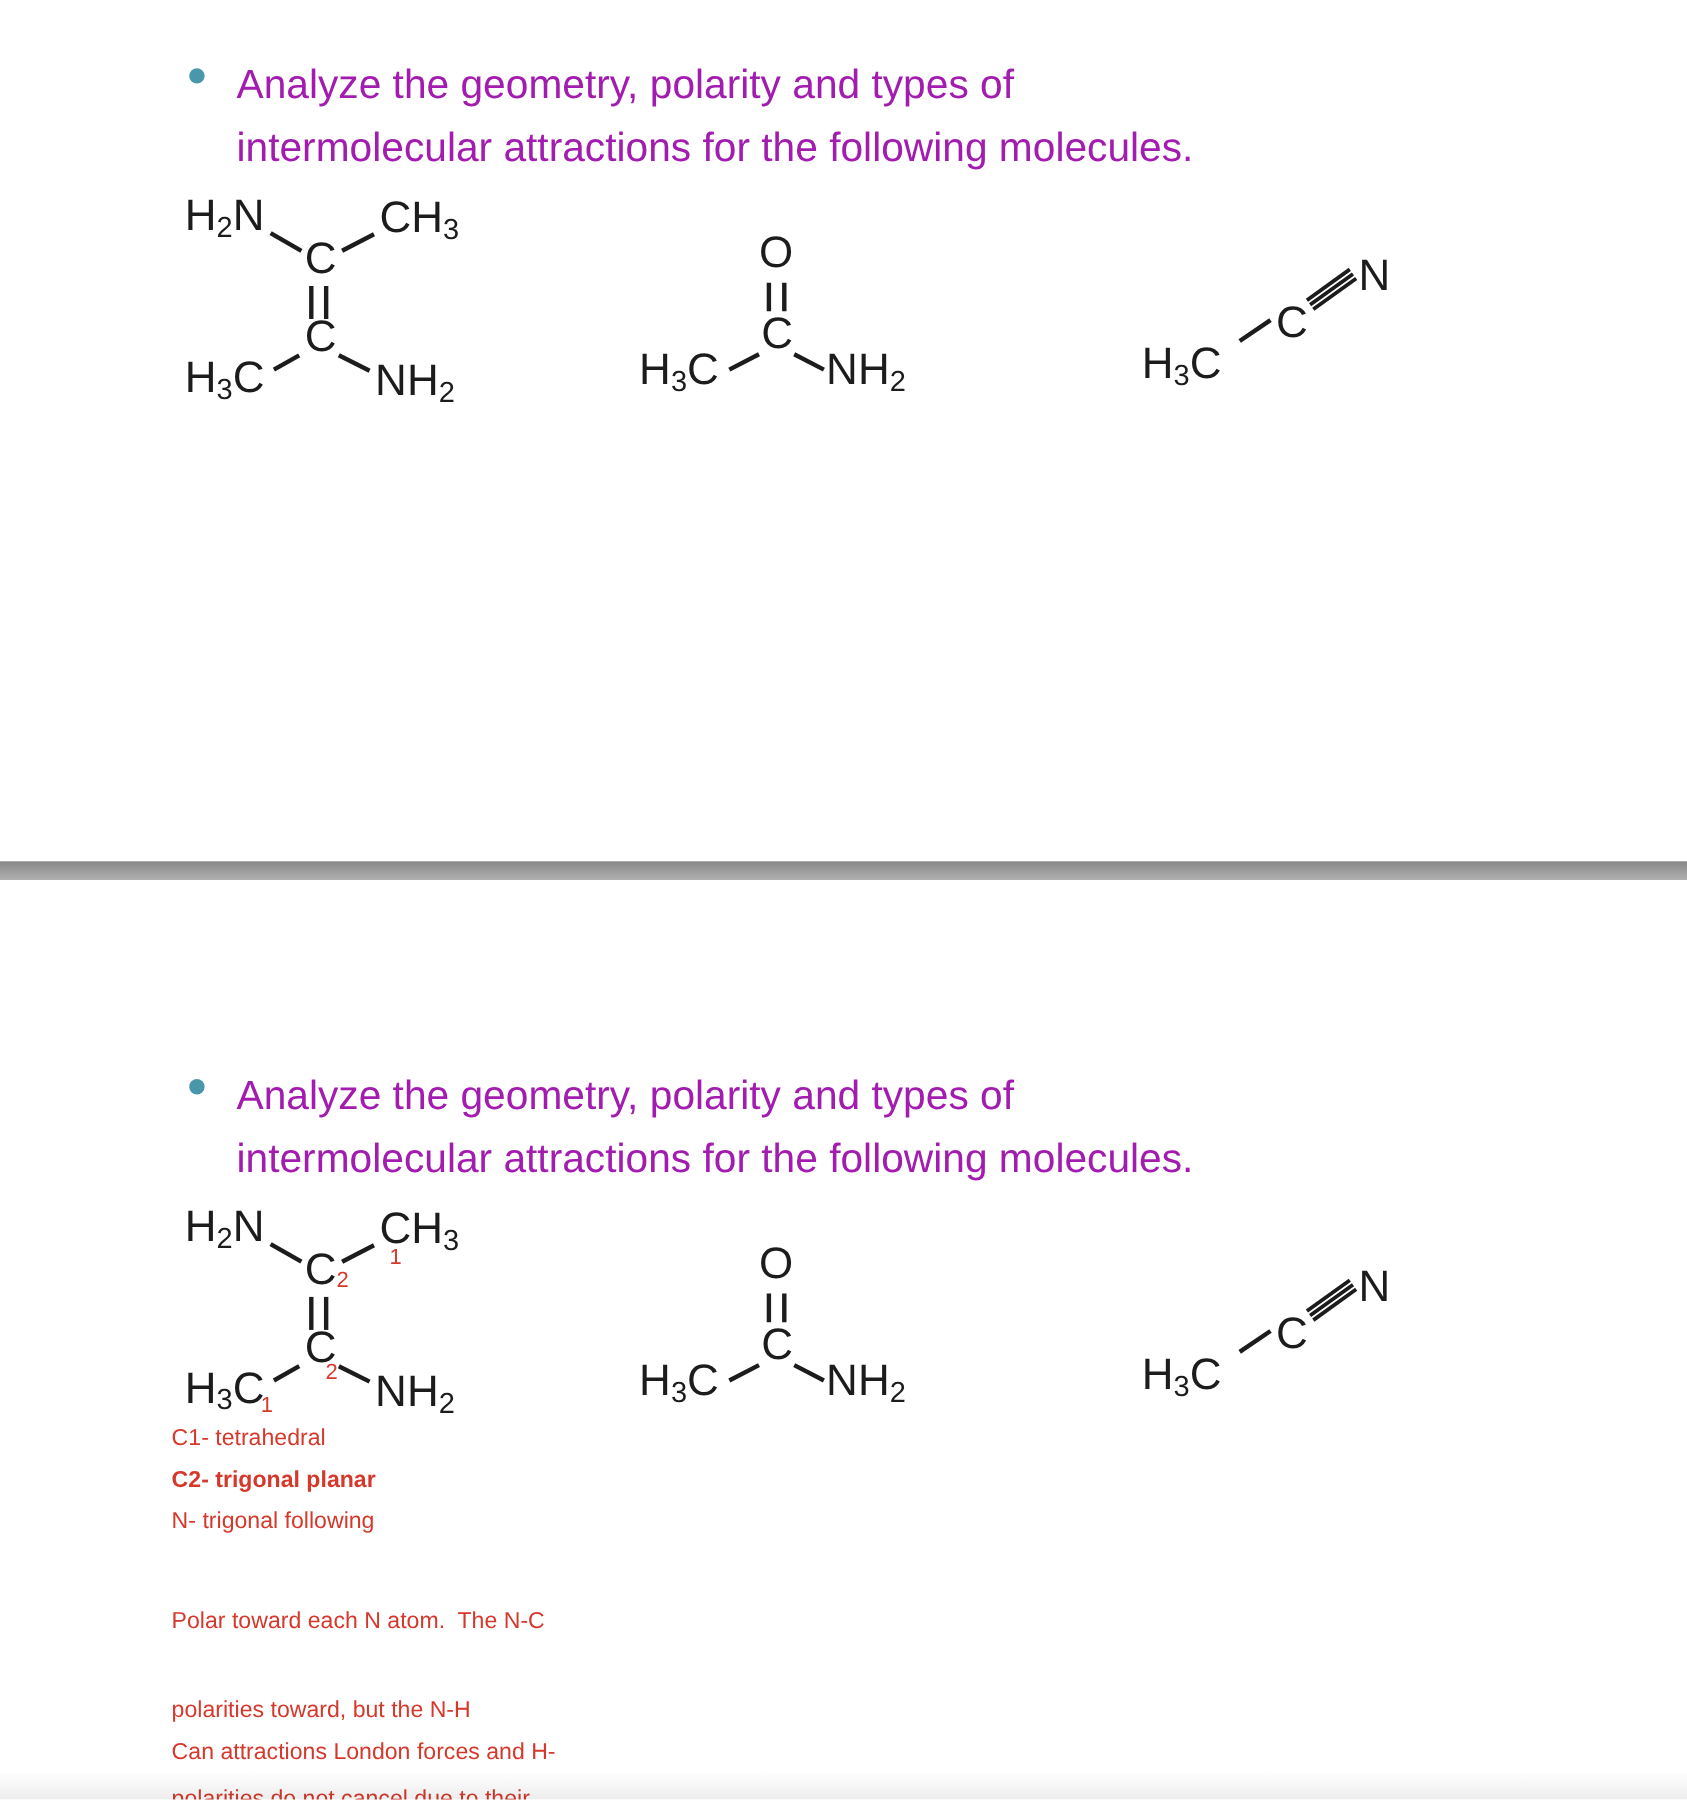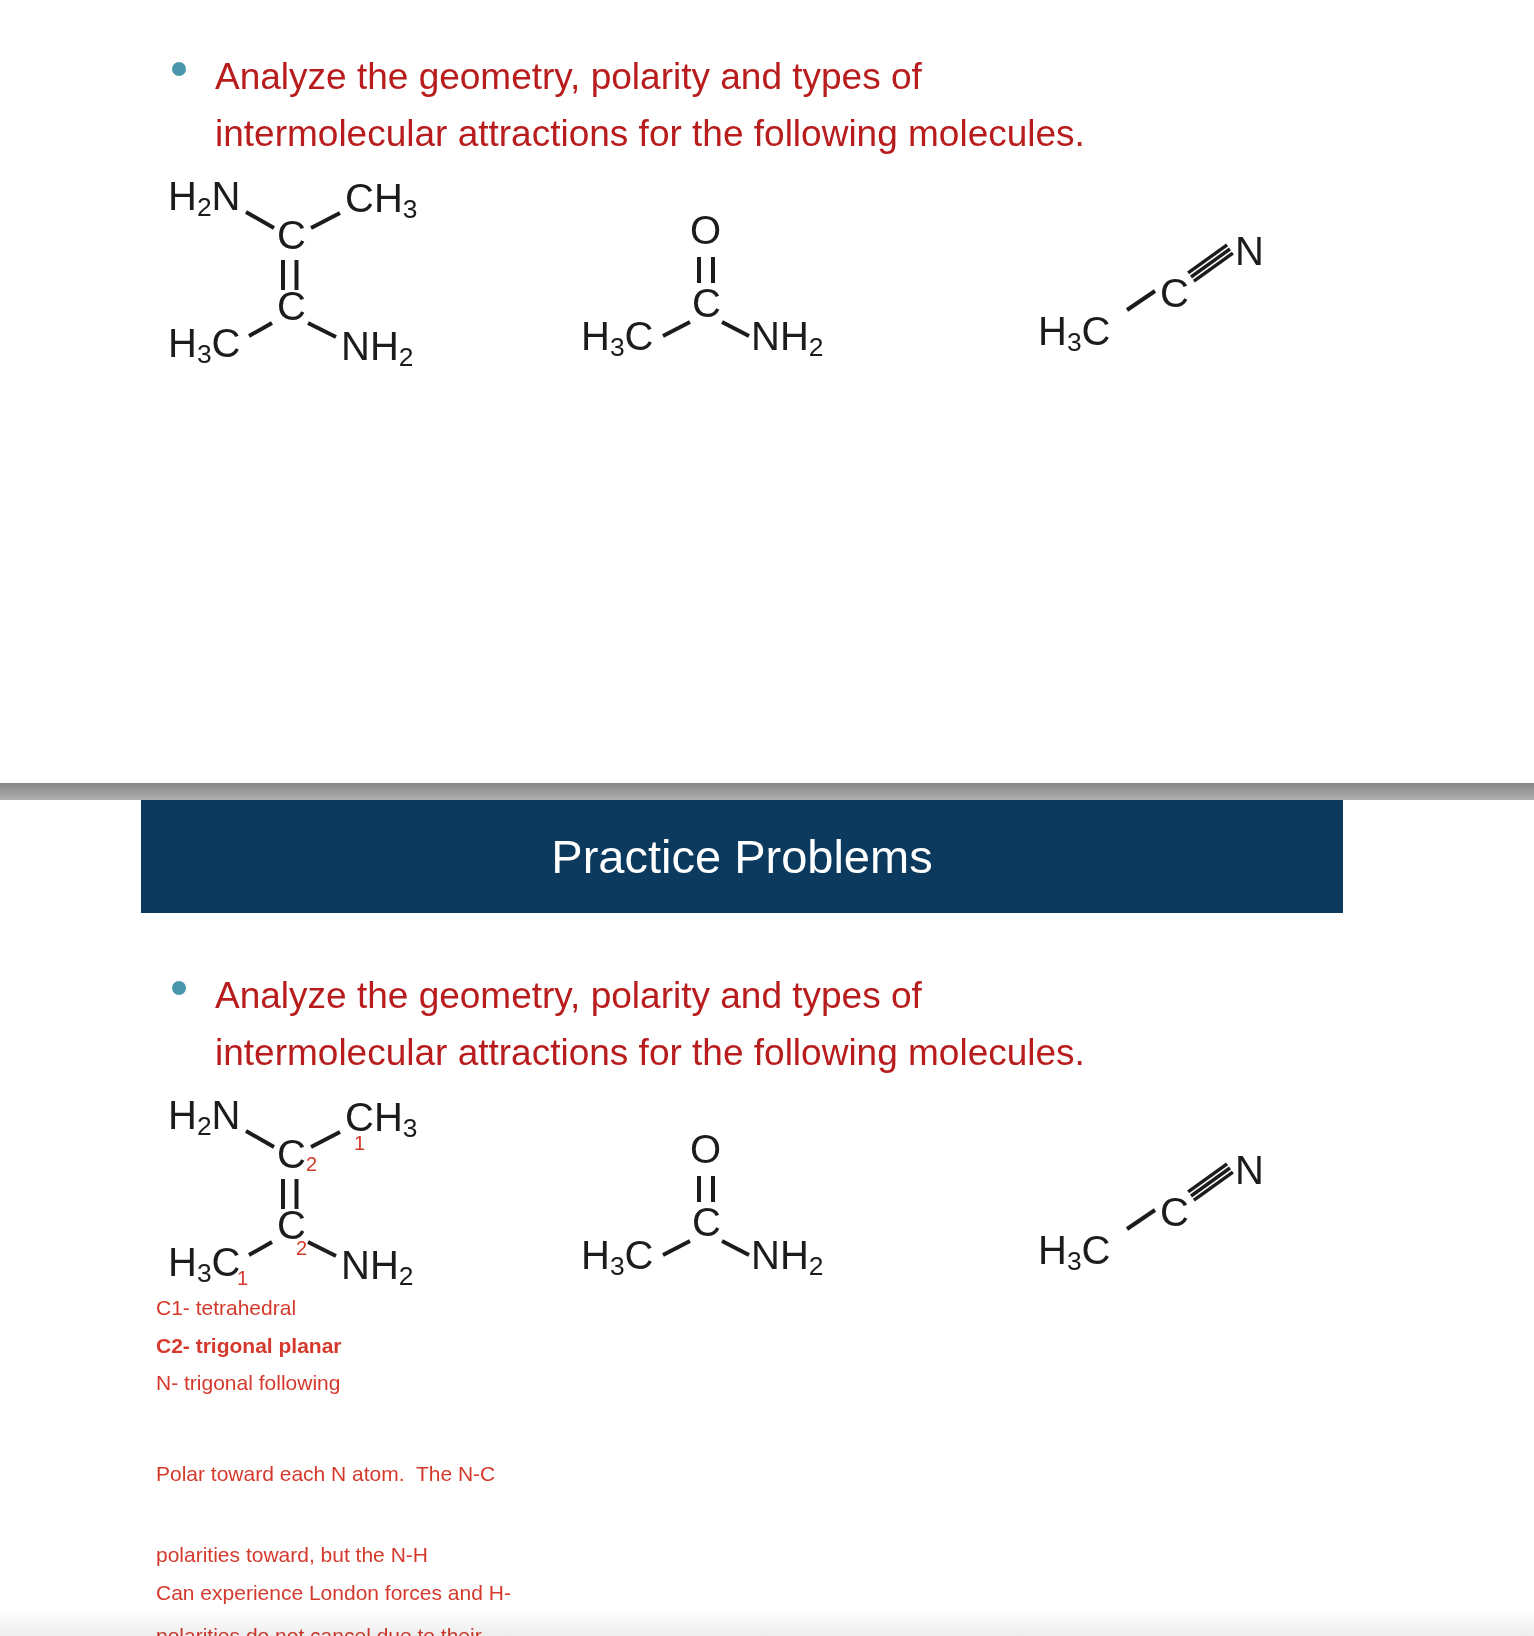--- a/index.html
+++ b/index.html
@@ -2,21 +2,21 @@
 <html><head>
 <meta charset="utf-8">
 <style>
   html,body{margin:0;padding:0;}
   body{
     width:1534px;height:1636px;position:relative;overflow:hidden;
     background:#ffffff;
     font-family:"Liberation Sans","DejaVu Sans",sans-serif;
   }
   .headline{
-    position:absolute;left:215px;color:#b91c1c;
+    position:absolute;left:215px;color:#a21caf;
     font-size:37px;line-height:57px;letter-spacing:0px;
   }
   .bullet-dot{
     position:absolute;width:14px;height:14px;border-radius:50%;
     background:#4a97ab;
   }
   .divider{
     position:absolute;left:0;top:783px;width:1534px;height:17px;
     background:linear-gradient(#878787,#b0b0b0);
   }
@@ -98,23 +98,20 @@
     <span class="atom" style="left:130px;top:43px;">C</span>
     <span class="atom" style="left:8px;top:81px;"><span>H</span><sub>3</sub><span>C</span></span>
   </div>
 
 </div>
 
 <div class="divider"></div>
 
 <div style="position:absolute;left:0;top:800px;width:1534px;height:836px;">
 
-  <div class="banner" style="position:absolute;left:141px;top:0;">
-    <span class="banner-title">Practice Problems</span>
-  </div>
 
   <span class="bullet-dot" style="left:172px;top:181px;"></span>
   <div class="headline" style="top:167px;">
     <div>Analyze the geometry, polarity and types of</div>
     <div>intermolecular attractions for the following molecules.</div>
   </div>
 
   <div class="molecule" style="left:140px;top:289px;width:300px;height:210px;">
     <svg width="300" height="210">
       <line class="bond" x1="106" y1="42" x2="134" y2="58"></line>
@@ -166,20 +163,20 @@
   <div class="red-note" style="top:569px;">N- trigonal following</div>
 
   <div class="red-note" style="top:606px;">
     <div>Polar toward each N atom.  The N-C</div>
     <div>polarities toward, but the N-H</div>
     <div>polarities do not cancel due to their</div>
     
   </div>
 
   <div class="red-note" style="top:725px;">
-    <div>Can experience London forces and H-</div>
+    <div>Can attractions London forces and H-</div>
     
     
   </div>
 
 </div>
 
 <div class="bottom-fade"></div>
 
 </body></html>

